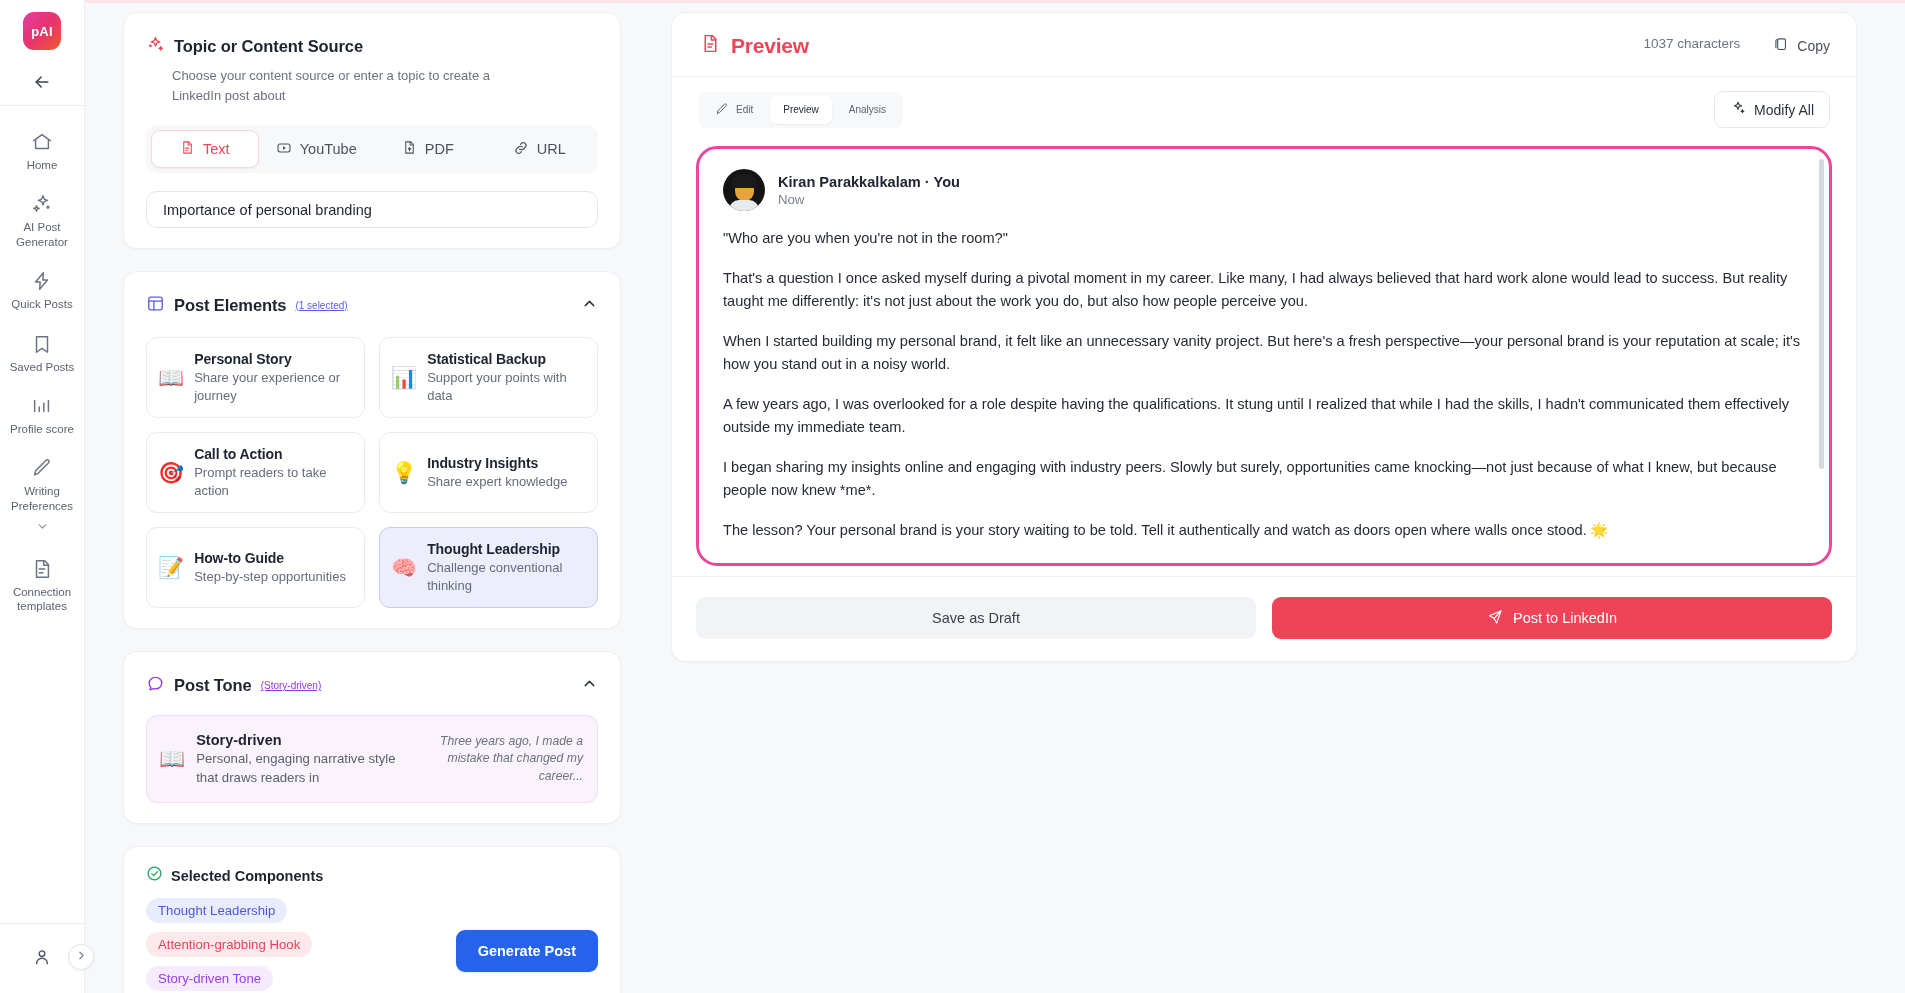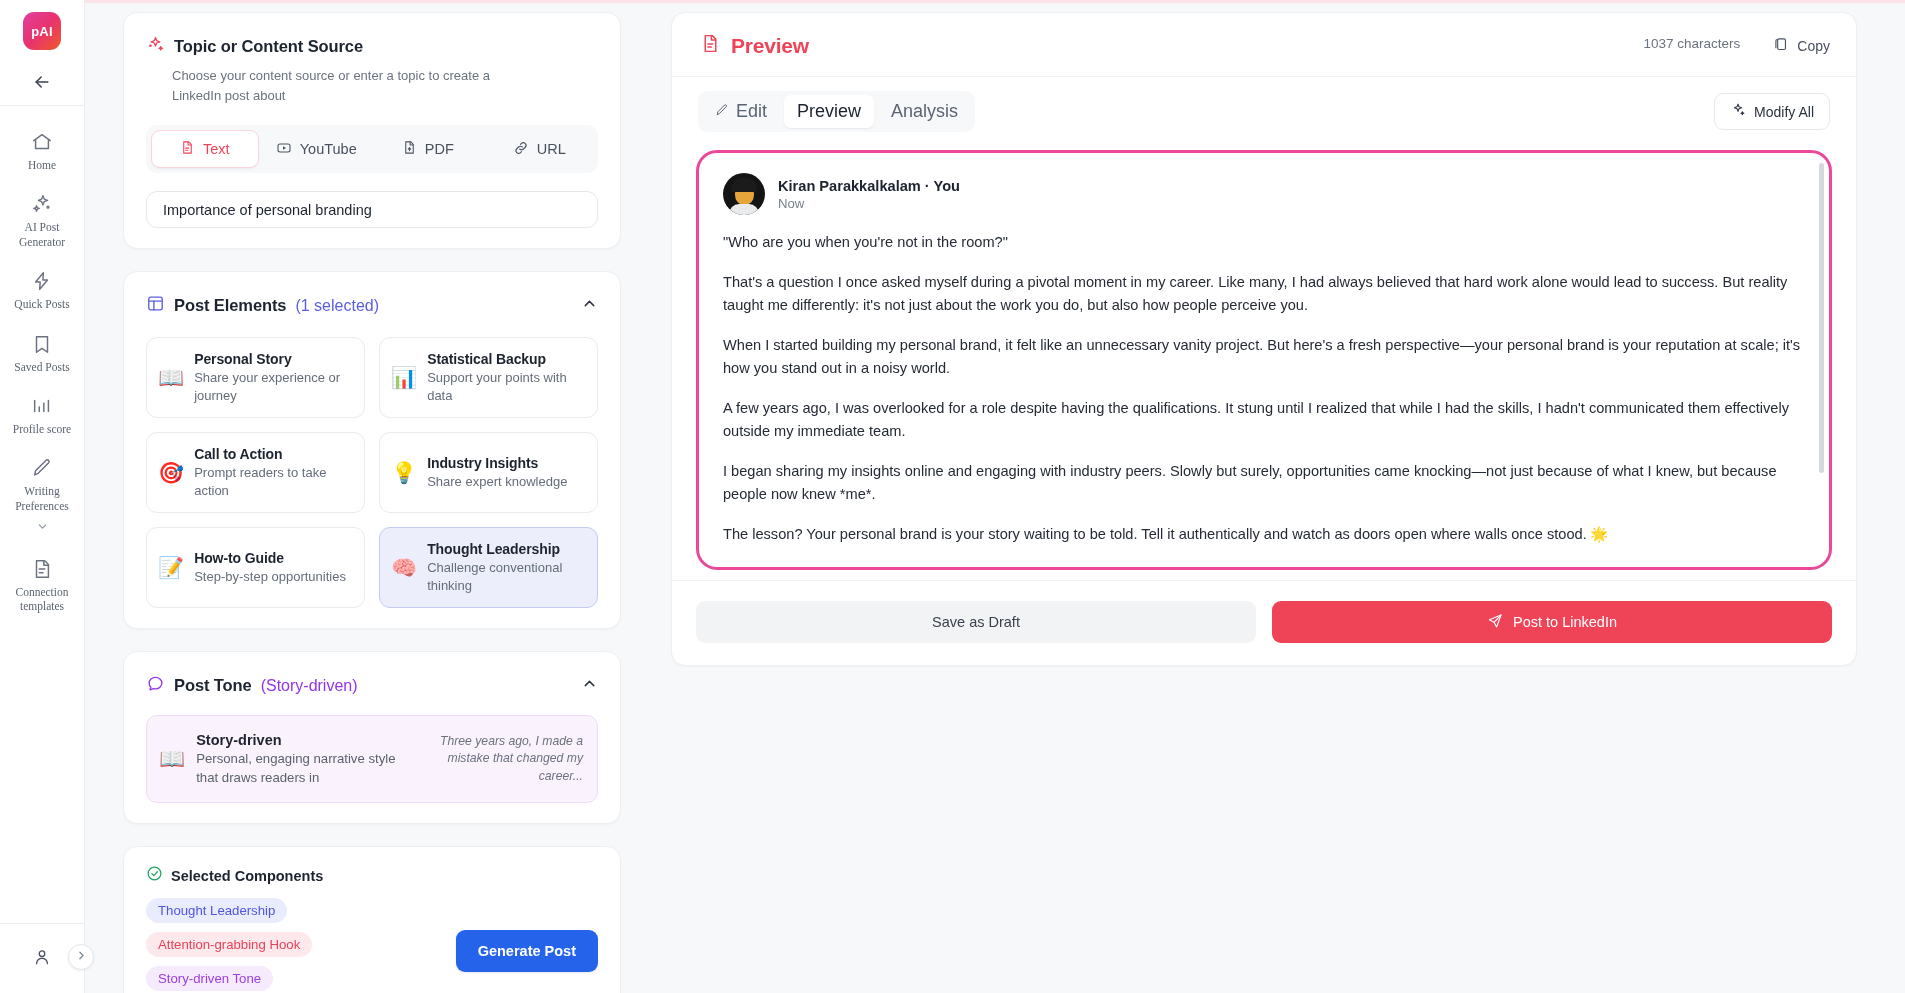--- a/index.html
+++ b/index.html
@@ -35,21 +35,21 @@
   }
   .nav { width: 100%; padding-top: 14px; display: flex; flex-direction: column; align-items: center; }
   .nav-item {
     width: 100%; padding: 11px 4px 10px 4px;
     display: flex; flex-direction: column; align-items: center; gap: 5px;
     cursor: pointer;
   }
   .nav-item .ic { width: 22px; height: 22px; display: block; color: #6b7280; }
   .nav-label {
     font-size: 11.5px; color: #5b6472; line-height: 1.25;
-    text-align: center; max-width: 74px; font-family: Liberation Serif, serif;
+    text-align: center; max-width: 74px;
   }
   .chev-sm { display:block; margin-top:1px; color:#8a93a0; }
   .sidebar-bottom {
     margin-top: auto; width: 100%;
     border-top: 1px solid #eceef1;
     height: 70px; display: flex; align-items: center; justify-content: center;
   }
   .expand-btn {
     position: absolute; left: 68px; bottom: 23px;
     width: 26px; height: 26px; border-radius: 50%;
@@ -75,21 +75,21 @@
     box-shadow: 0 1px 2px rgba(16,24,40,.03);
   }
   .card-pad { padding: 22px 22px 20px 22px; }
 
   .sec-title-row { display: flex; align-items: center; gap: 9px; }
   .sec-title { font-size: 16.5px; font-weight: 700; color: #1d2430; letter-spacing: -.1px; }
   .sec-sub {
     font-size: 13px; color: #6b7280; line-height: 1.5;
     margin: 8px 0 0 26px; max-width: 360px;
   }
-  .sec-count { font-size: 16px; color: #5b5de4; font-weight: 500; }
+  .sec-count { font-size: 10px; color: #5b5de4; font-weight: 500; text-decoration: underline; }
   .sec-count.purple { color: #9333ea; }
   .chev-up { margin-left: auto; color: #2c3442; cursor: pointer; }
 
   
   .src-tabs {
     margin-top: 20px;
     background: #f7f8fa; border-radius: 11px;
     padding: 5px; display: flex; gap: 4px;
   }
   .src-tab {
@@ -179,21 +179,21 @@
   }
   .pv-head-right { margin-left: auto; display: flex; gap: 32px; }
   .pv-chars { font-size: 13.5px; color: #6b7280; }
   .pv-copy { display: flex; align-items: center; gap: 8px; font-size: 14px; color: #4a5260; cursor: pointer; }
 
   .pv-tabsrow { display: flex; align-items: center; padding: 14px 26px 12px 26px; }
   .pv-tabs { display: flex; gap: 4px; background: #f7f8fa; border-radius: 9px; padding: 4px; }
   .pv-tab {
     display: flex; align-items: center; gap: 7px;
     padding: 6px 13px; border-radius: 7px;
-    font-size: 18px; color: #5b6472; cursor: pointer; background: transparent;
+    font-size: 10px; color: #5b6472; cursor: pointer; background: transparent;
   }
   .pv-tab.active { background: #fff; color: #1d2430; font-weight: 500; box-shadow: 0 1px 2px rgba(16,24,40,.07); }
   .modify-btn {
     margin-left: auto;
     display: flex; align-items: center; gap: 8px;
     border: 1px solid #e4e7ec; background: #fff;
     border-radius: 9px; padding: 8px 15px;
     font-size: 14px; color: #2b3240; cursor: pointer;
     font-family: "Liberation Sans", sans-serif;
   }

